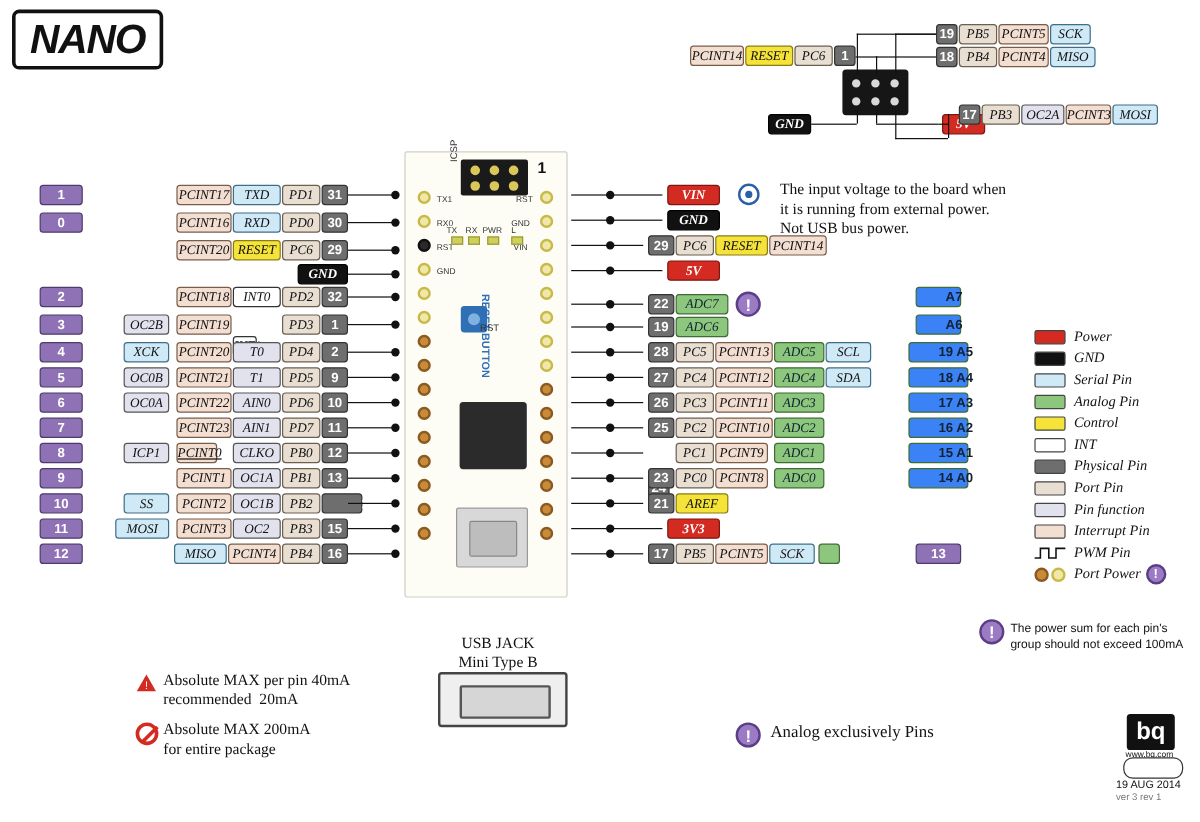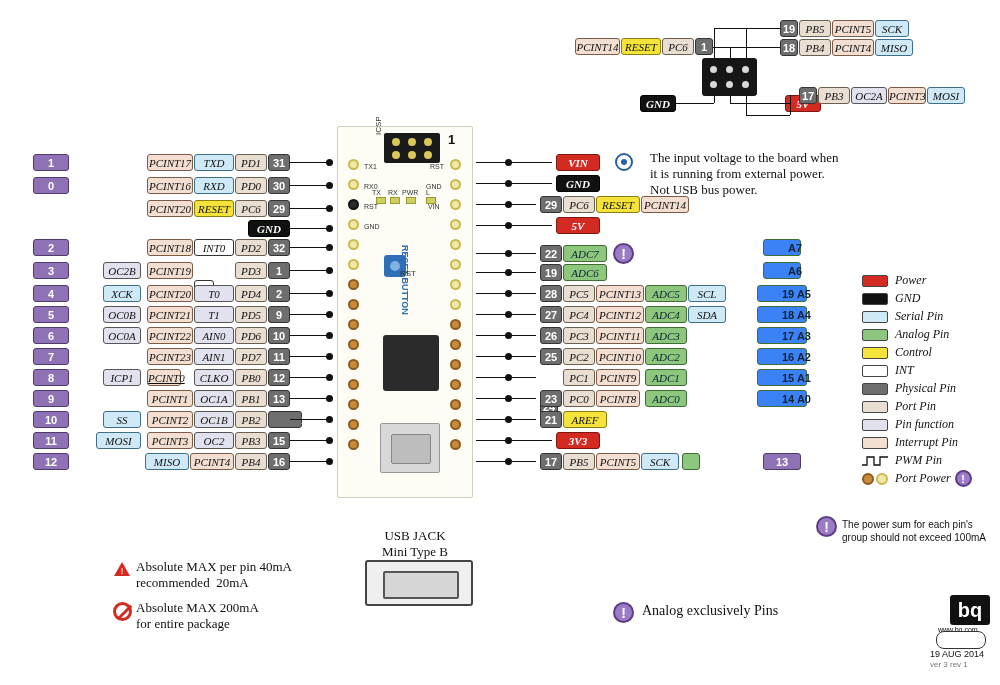--- a/index.html
+++ b/index.html
@@ -100,28 +100,29 @@
   .txt{position:absolute;font-family:"Liberation Serif",serif;font-size:13px;color:#111;white-space:pre;}
   .txtSans{position:absolute;font-family:"Liberation Sans",sans-serif;font-size:11px;color:#111;white-space:pre;}
 
   
   #usbjack{position:absolute;left:365px;top:560px;width:104px;height:42px;background:#efefef;border:2px solid #444;border-radius:3px;}
   #usbjack:after{content:"";position:absolute;left:16px;top:9px;width:72px;height:24px;background:#d6d6d6;border:2px solid #555;border-radius:2px;}
   .usbContact{position:absolute;width:4px;height:12px;background:#e0c43a;top:15px;}
 
   
   #bq{position:absolute;left:930px;top:595px;width:60px;height:70px;}
-  #bqBox{position:absolute;left:20px;top:0;width:40px;height:30px;background:#111;border-radius:3px;color:#fff;
+  #bqBox{position:absolute;left:9px;top:0;width:40px;height:30px;background:#111;border-radius:3px;color:#fff;
          font-weight:bold;font-size:20px;display:flex;align-items:center;justify-content:center;}
   .ccBox{position:absolute;left:6px;top:36px;width:48px;height:16px;border:1px solid #333;border-radius:8px;background:#fff;}
 </style>
 </head>
 <body>
 
 <div id="logo" class="abs">
+  <div class="nano">NANO</div>
 </div>
 
 <div id="isp">
   <div class="chip c-interrupt" style="left:0px;top:30px;width:45px;">PCINT14</div>
   <div class="chip c-control" style="left:46px;top:30px;width:40px;">RESET</div>
   <div class="chip c-port" style="left:87px;top:30px;width:32px;">PC6</div>
   <div class="chip c-phys" style="left:120px;top:30px;width:18px;">1</div>
 
   <div class="chip c-black" style="left:65px;top:87px;width:36px;">GND</div>
   <div class="chip c-red" style="left:210px;top:87px;width:36px;">5V</div>

